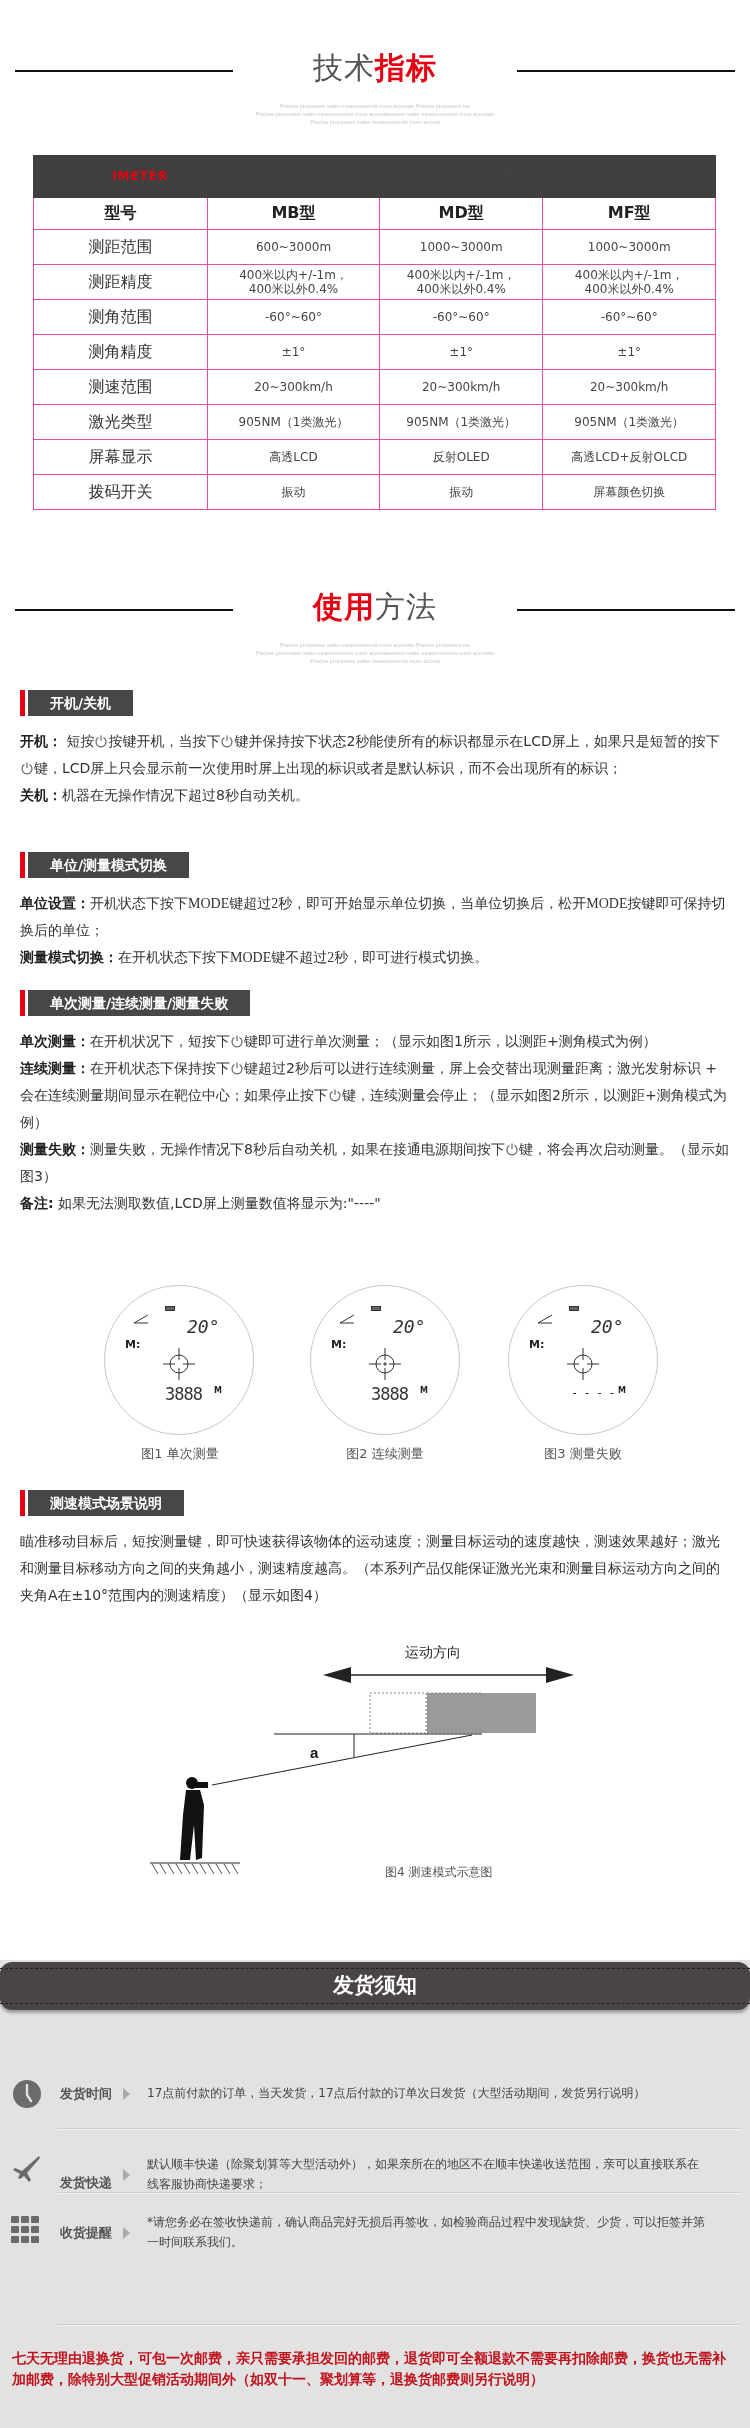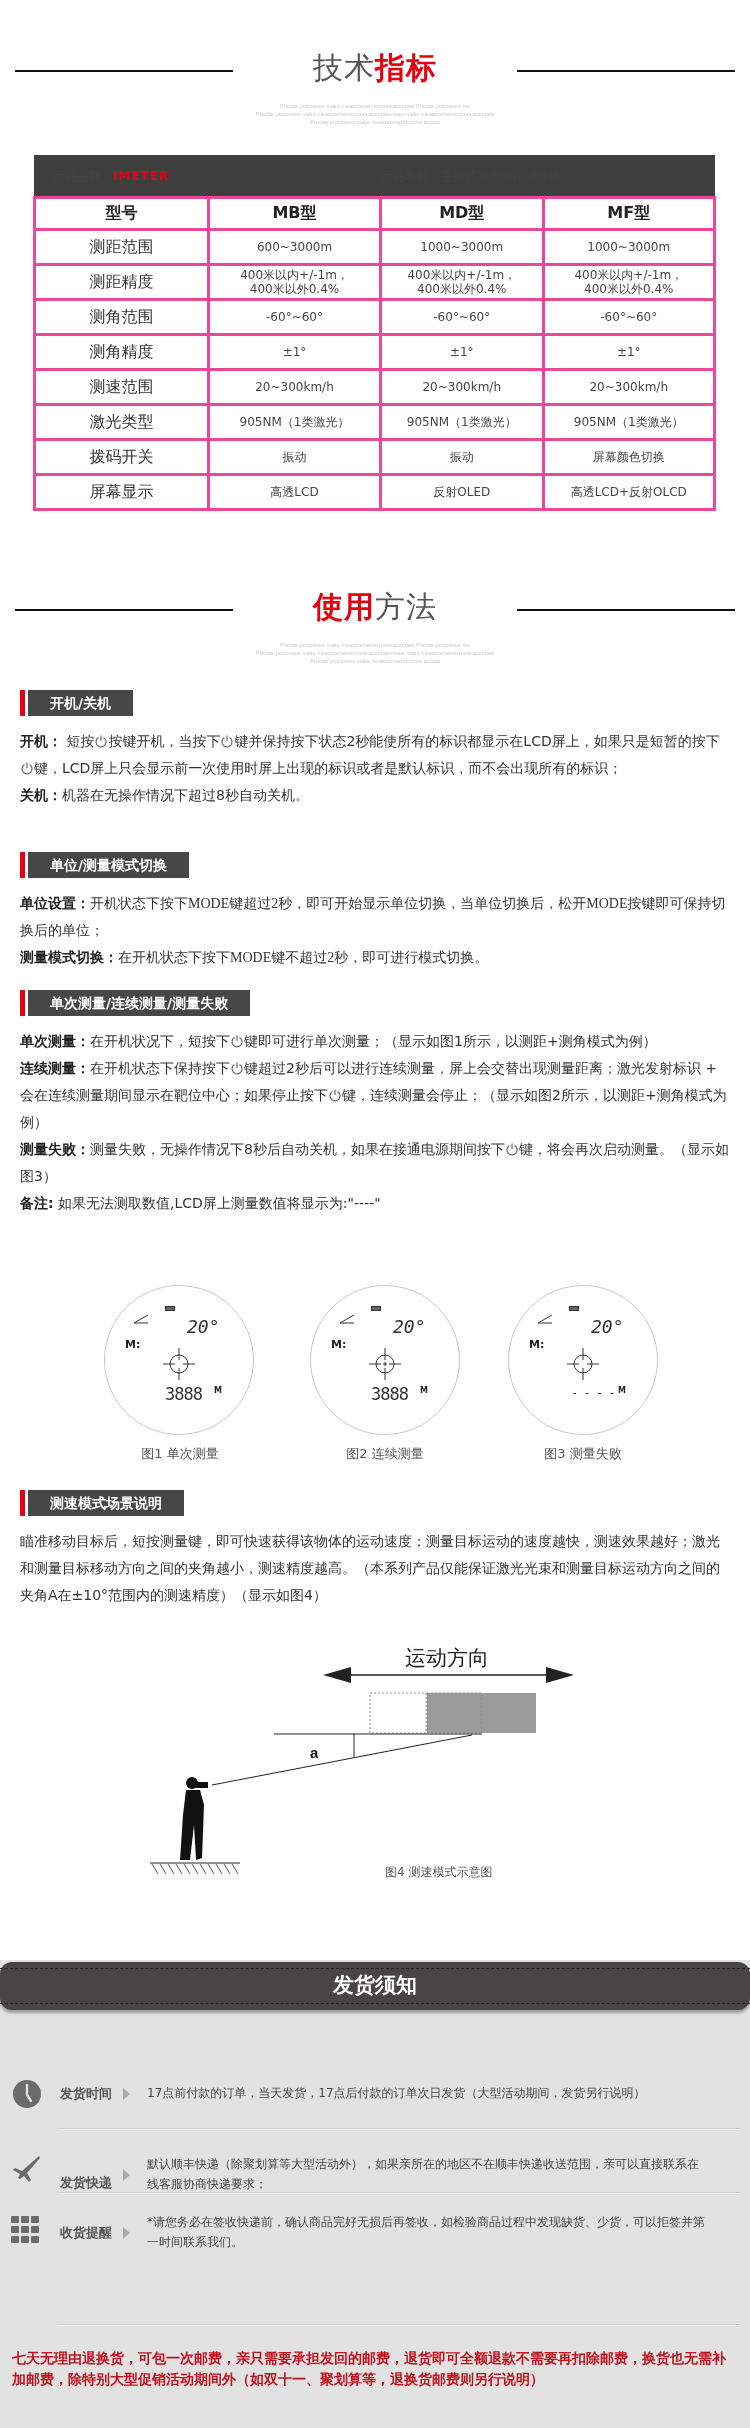--- a/index.html
+++ b/index.html
@@ -13,21 +13,21 @@
   .section-head .title { position: absolute; left: 0; width: 750px; text-align: center; font-size: 30px; line-height: 40px; top: -22px; letter-spacing: 1px; }
   .section-head .title .gray { color: #555; font-weight: 300; }
   .section-head .title .red { color: #e60012; font-weight: bold; }
   .section-head .sub { position: absolute; left: 0; width: 750px; text-align: center; color: #c8c8c8; font-size: 5.5px; line-height: 8px; font-family: "Liberation Sans", sans-serif; }
 
   
   .spec { position: absolute; left: 33px; top: 155px; width: 683px; border-collapse: collapse; }
   .spec .brand-row { background: #3f3f3f; height: 42px; color: #fff; font-size: 17px; }
   .spec .brand-row td { border: 1px solid #3f3f3f; padding-left: 18px; }
   .spec .brand-row .imeter { color: #e60012; font-weight: bold; letter-spacing: 1px; }
-  .spec td { border: 3px solid #ec4899; text-align: center; font-size: 12px; color: #444; }
+  .spec td { border: 1px solid #ec4899; text-align: center; font-size: 12px; color: #444; }
   .spec tr.hdr td { height: 32px; font-size: 16px; font-weight: bold; color: #222; }
   .spec td.rl { font-size: 16px; color: #333; width: 174px; }
   .spec tr.r td { height: 35px; }
   .spec .c1 { width: 174px; } .spec .c2 { width: 172px; }
 
   
   .tag { position: absolute; left: 20px; height: 26px; display: flex; }
   .tag .bar { width: 5px; background: #e60012; height: 26px; }
   .tag .lbl { background: #474747; color: #fff; font-weight: bold; font-size: 14px; line-height: 26px; padding: 0 22px 0 22px; margin-left: 3px; }
 
@@ -118,30 +118,30 @@
         <td>20~300km/h</td>
         <td>20~300km/h</td>
       </tr>
   <tr class="r">
         <td class="rl">激光类型</td>
         <td>905NM（1类激光）</td>
         <td>905NM（1类激光）</td>
         <td>905NM（1类激光）</td>
       </tr>
   <tr class="r">
+        <td class="rl">屏幕显示</td>
+        <td>高透LCD</td>
+        <td>反射OLED</td>
+        <td>高透LCD+反射OLCD</td>
+      </tr>
+  <tr class="r">
         <td class="rl">拨码开关</td>
         <td>振动</td>
         <td>振动</td>
         <td>屏幕颜色切换</td>
-      </tr>
-  <tr class="r">
-        <td class="rl">屏幕显示</td>
-        <td>高透LCD</td>
-        <td>反射OLED</td>
-        <td>高透LCD+反射OLCD</td>
       </tr>
 </tbody>
   </table>
 
 <div class="section-head" style="top:609px;">
   <div class="line l"></div>
   <div class="line r"></div>
   <div class="title"><span class="red">使用</span><span class="gray">方法</span></div>
   <div class="sub" style="top:32px;">
     <div>Precise processes make measurements more accurate Precise processes me</div>
@@ -257,21 +257,21 @@
 </div>
 <div class="cap" style="left:503px;top:1445px;">图3  测量失败</div>
 
 <div class="tag" style="top:1490px;">
   <div class="bar"></div>
   <div class="lbl">测速模式场景说明</div>
 </div>
 <div class="para" style="top:1528px;">瞄准移动目标后，短按测量键，即可快速获得该物体的运动速度；测量目标运动的速度越快，测速效果越好；激光和测量目标移动方向之间的夹角越小，测速精度越高。（本系列产品仅能保证激光光束和测量目标运动方向之间的夹角A在±10°范围内的测速精度）（显示如图4）</div>
 
 <div style="position:absolute;left:130px;top:1620px;width:460px;height:270px;">
-  <div style="position:absolute;left:275px;top:24px;font-size:21px;color:#222;">运动方向</div>
+  <div style="position:absolute;left:275px;top:24px;font-size:14px;color:#222;">运动方向</div>
   <svg width="460" height="270" viewBox="0 0 460 270" style="position:absolute;left:0;top:0;">
     <line x1="200" y1="55" x2="420" y2="55" stroke="#222" stroke-width="1.5"></line>
     <polygon points="193,55 221,47 221,63" fill="#222"></polygon>
     <polygon points="444,55 416,47 416,63" fill="#222"></polygon>
     <rect x="240" y="73" width="56" height="40" fill="#fff" stroke="#888" stroke-dasharray="2,2"></rect>
     <rect x="297" y="73" width="55" height="40" fill="#9b9b9b" stroke="#888" stroke-dasharray="2,2"></rect>
     <rect x="352" y="73" width="54" height="40" fill="#9b9b9b"></rect>
     <line x1="144" y1="114" x2="352" y2="114" stroke="#222" stroke-width="1"></line>
     <line x1="224" y1="114" x2="224" y2="137" stroke="#222" stroke-width="1"></line>
     <line x1="82" y1="165" x2="342" y2="115" stroke="#222" stroke-width="1"></line>

